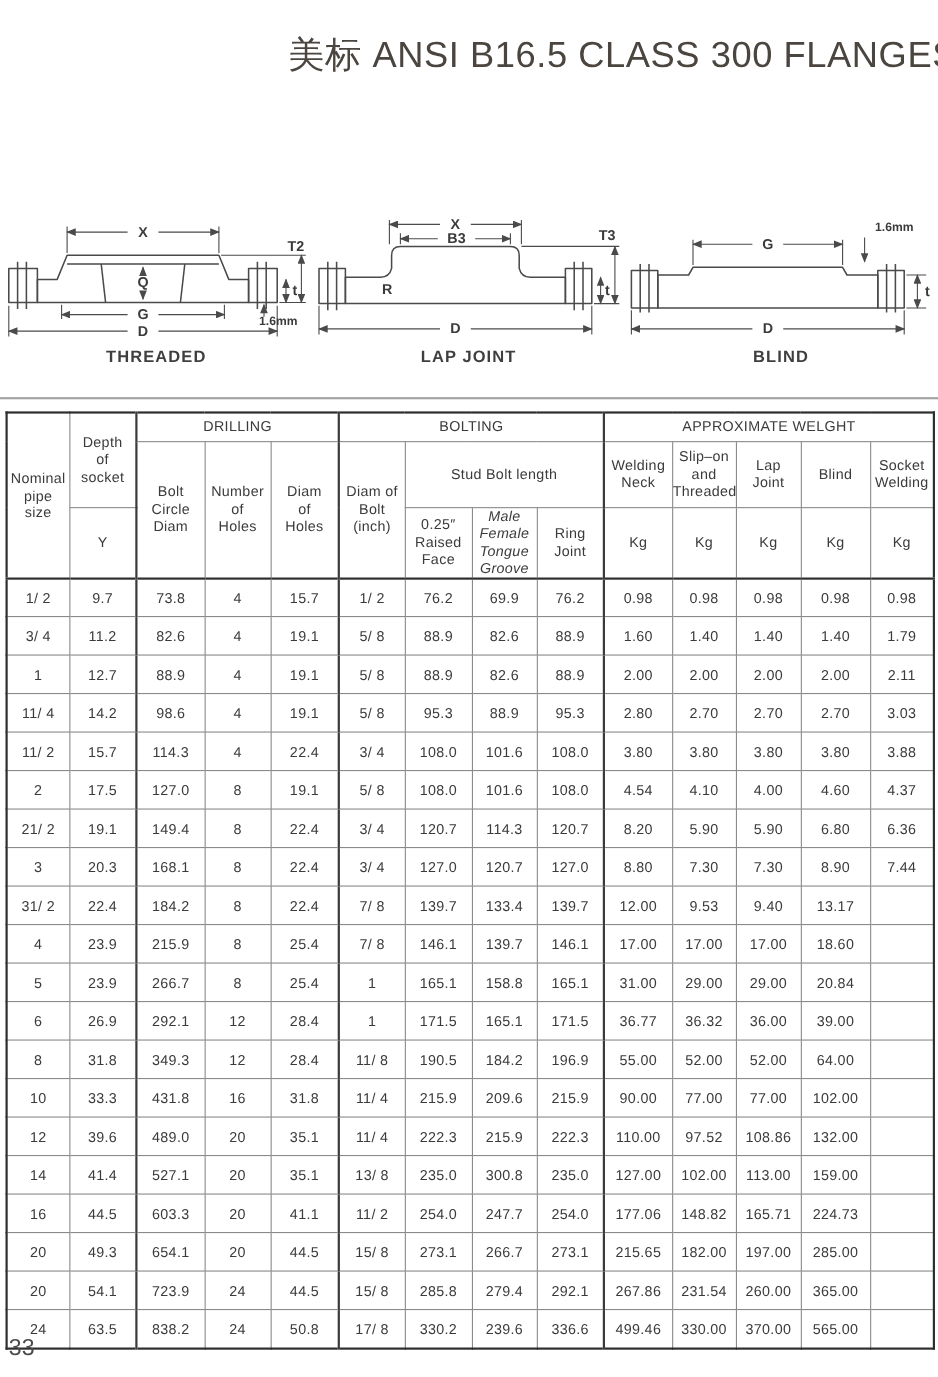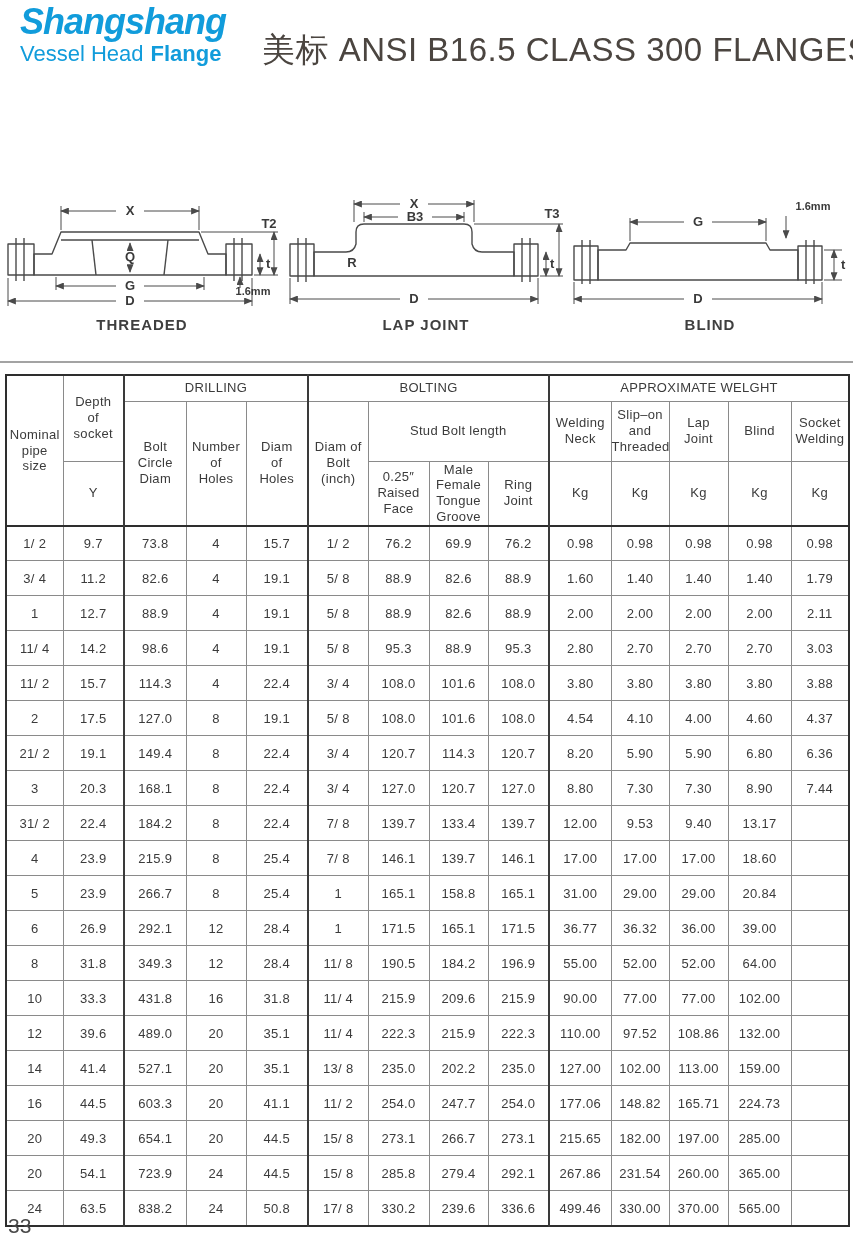--- a/index.html
+++ b/index.html
@@ -43,37 +43,31 @@
   table.spec th, table.spec td {
     border:1px solid #8a8a8a; text-align:center; vertical-align:middle;
     padding:0; font-weight:normal; letter-spacing:0.3px;
   }
   table.spec th { font-size:13px; line-height:1.22; white-space:pre-line; }
   table.spec td { font-size:13px; }
   tr.h-a { height:26px; } tr.h-b { height:60px; } tr.h-c { height:49px; }
   tbody tr { height:35px; }
   .grp { font-size:14px; letter-spacing:1.5px; }
   th.sm { font-size:12px; line-height:1.15; }
-  th.xs { font-size:10.5px; line-height:1.08; letter-spacing:0; }
+  th.xs { font-size:10.5px; line-height:1.08; letter-spacing:0;font-style:italic; }
   .gb { border-left:2px solid #3a3a3a !important; }
   tbody tr:first-child td { border-top:2px solid #2e2e2e; }
 
   .page-number { position:absolute; left:8px; top:1214px; font-size:21px; color:#4a4a4a; }
 </style>
 </head>
 <body>
 
 <div class="page">
 
-  <div class="logo">
-    <div class="logo-brand">Shangshang</div>
-    <div class="logo-sub">
-      <span>Vessel Head</span><span class="accent">Flange</span>
-    </div>
-  </div>
 
   <div class="page-title">美标 ANSI B16.5 CLASS 300 FLANGES</div>
 
   <div class="diagrams">
 
     <div class="diagram">
       <svg width="276" height="124" viewBox="0 0 276 124">
         <defs>
           <marker id="a1e" viewBox="0 0 10 8" markerWidth="9" markerHeight="7" refX="9" refY="4" orient="auto">
               <path d="M0,0 L10,4 L0,8 Z" fill="#4a4a4a"></path>
@@ -531,21 +525,21 @@
           <td></td>
         </tr>
         <tr>
           <td>14</td>
           <td>41.4</td>
           <td class="gb">527.1</td>
           <td>20</td>
           <td>35.1</td>
           <td class="gb">13/ 8</td>
           <td>235.0</td>
-          <td>202.2</td>
+          <td>300.8</td>
           <td>235.0</td>
           <td class="gb">127.00</td>
           <td>102.00</td>
           <td>113.00</td>
           <td>159.00</td>
           <td></td>
         </tr>
         <tr>
           <td>16</td>
           <td>44.5</td>

